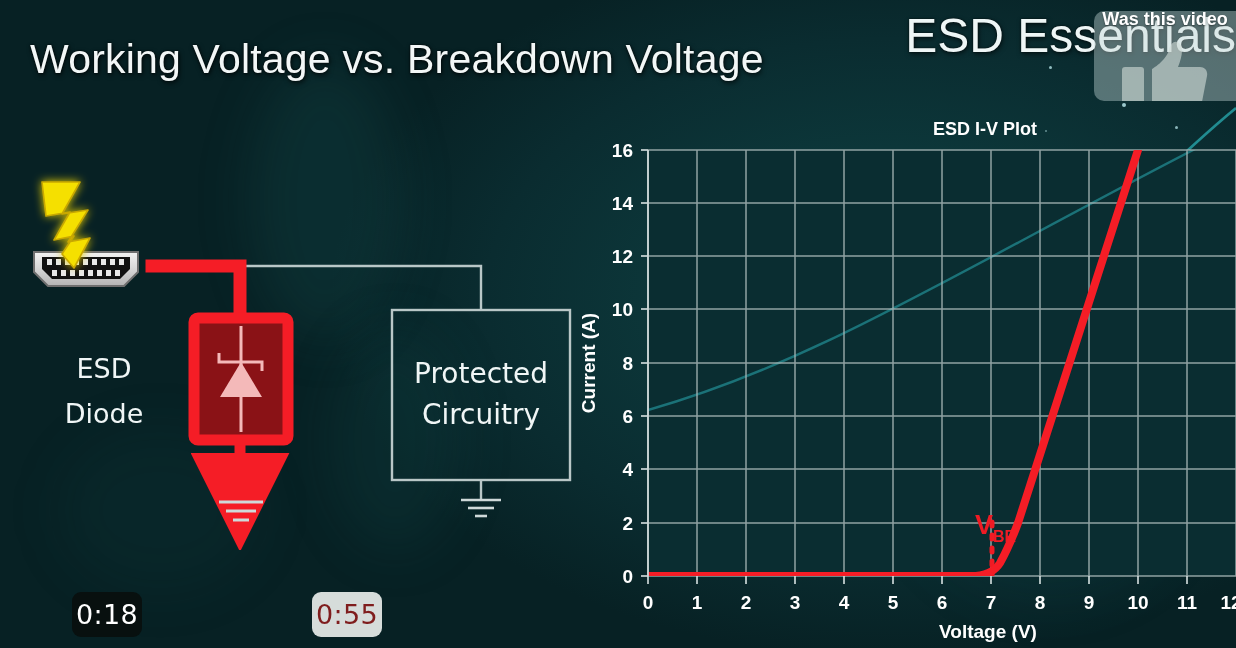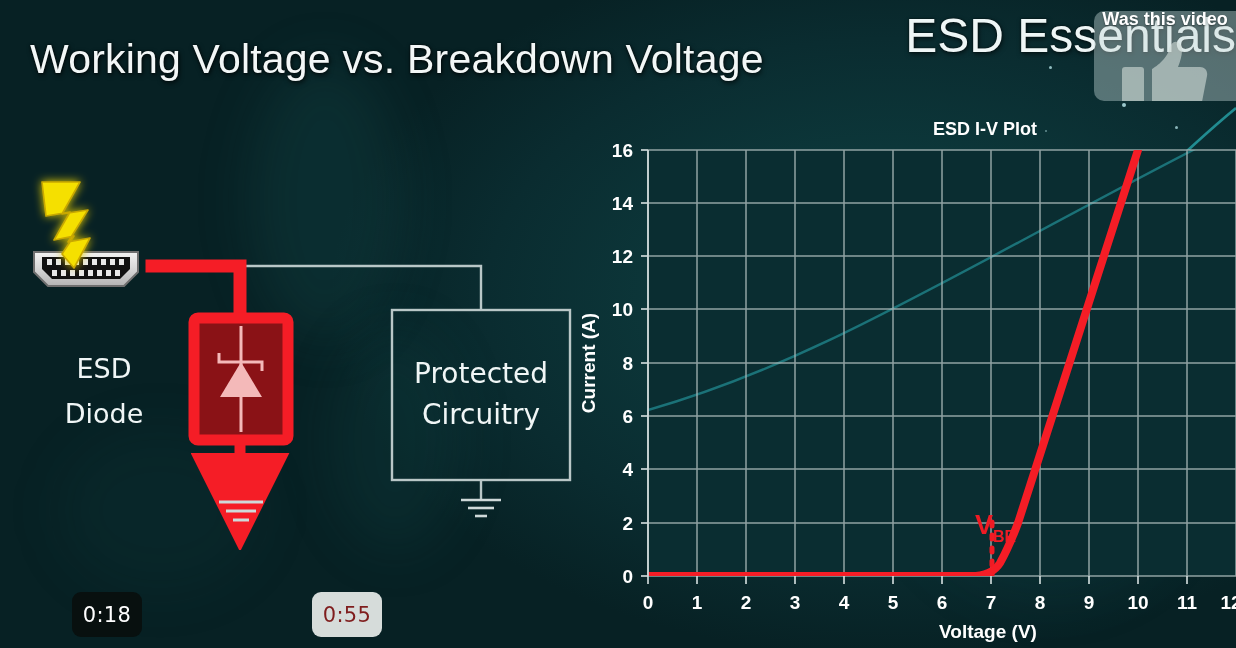--- a/index.html
+++ b/index.html
@@ -69,21 +69,21 @@
   .ctitle{fill:#ffffff;font-size:18px;font-weight:bold;font-family:"Liberation Sans",sans-serif;}
   .ctick{fill:#ffffff;font-size:19px;font-weight:bold;font-family:"Liberation Sans",sans-serif;}
   .caxis{fill:#ffffff;font-size:19px;font-weight:bold;font-family:"Liberation Sans",sans-serif;}
   .vbr{fill:#ef1b24;font-size:27px;font-weight:bold;font-family:"Liberation Sans",sans-serif;}
   .vbrsub{fill:#ef1b24;font-size:16px;font-weight:bold;font-family:"Liberation Sans",sans-serif;}
 
   
   .chip{
     position:absolute;border-radius:9px;
     display:flex;align-items:center;justify-content:center;
-    font-size:21px;letter-spacing:.3px;
+    font-size:27px;letter-spacing:.3px;
     font-family:"DejaVu Sans",sans-serif;
   }
   #chip-a{left:72px;top:592px;width:70px;height:45px;background:#08100f;color:#ffffff;}
   #chip-b{left:312px;top:592px;width:70px;height:45px;background:#d6dcda;color:#7f1d1d;}
 </style>
 </head>
 <body>
 
 <div id="stage">
 

